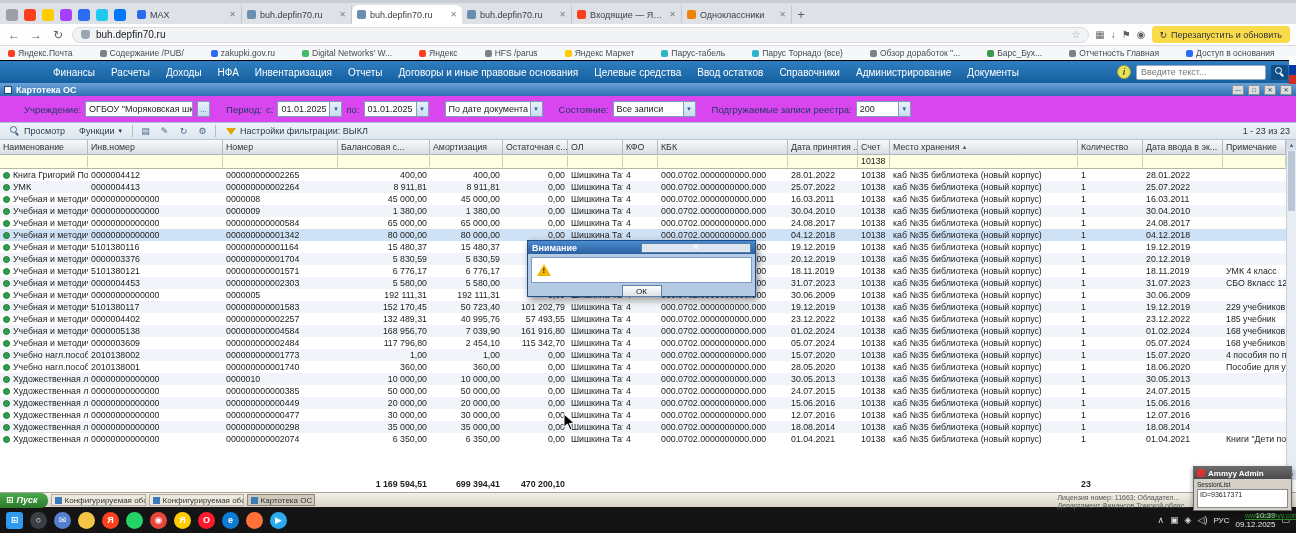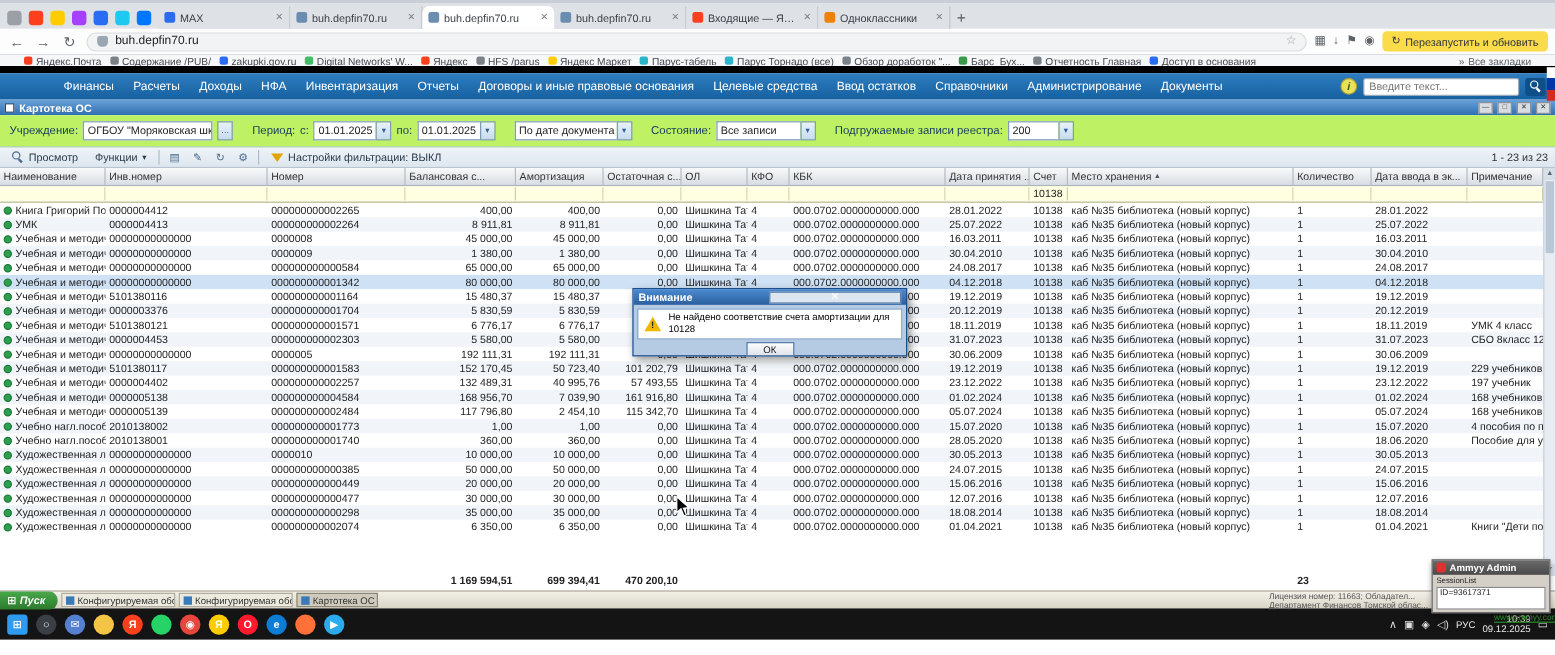--- a/index.html
+++ b/index.html
@@ -20,21 +20,21 @@
   .newtab { width:18px; height:19px; display:flex; align-items:center; justify-content:center; color:#5a6066; font-size:13px; }
 
   .addrbar { height:22px; background:#fdfdfd; border-bottom:1px solid #d9dce0; display:flex; align-items:center; padding:0 6px; gap:6px; }
   .navbtn { color:#5f6368; font-size:12px; width:16px; text-align:center; }
   .omnibox { flex:1; height:16px; background:#f1f3f4; border:1px solid #dadce0; border-radius:9px; display:flex; align-items:center; padding:0 8px; gap:6px; font-size:10px; color:#202124; }
   .shield { width:9px; height:9px; border-radius:2px 2px 4px 4px; background:#9aa6b2; }
   .omnibox .star { margin-left:auto; color:#9aa0a6; font-size:10px; }
   .extico { color:#5f6368; font-size:10px; }
   .restart { height:17px; background:#fadb4a; border-radius:4px; display:flex; align-items:center; gap:4px; padding:0 8px; font-size:9px; color:#30343a; white-space:nowrap; }
 
-  .bmbar { height:15px; background:#f6f7f8; border-bottom:6px solid #000000; display:flex; align-items:center; padding:0 20px; gap:7px; font-size:8.5px; color:#44494f; overflow:hidden; }
+  .bmbar { height:15px; background:#f6f7f8; border-bottom:1px solid #000000; display:flex; align-items:center; padding:0 8px; gap:27px; font-size:8.5px; color:#44494f; overflow:hidden; }
   .bm { display:flex; align-items:center; gap:3px; white-space:nowrap; }
   .bmdot { width:7px; height:7px; border-radius:2px; }
   .bm-all { margin-left:auto; display:flex; align-items:center; gap:3px; color:#5a6066; }
 
   
   .appmenu { height:22px; background:linear-gradient(#2f7dc0,#15609f); display:flex; align-items:center; padding:0 8px; gap:2px; }
   .mitem { color:#fff; font-size:10px; padding:0 8px; white-space:nowrap; }
   .menu-right { margin-left:auto; display:flex; align-items:center; gap:5px; }
   .infoico { width:14px; height:14px; border-radius:50%; background:#e8e25a; border:1px solid #aaa23a; color:#3a5a10; font-size:9px; font-weight:bold; display:flex; align-items:center; justify-content:center; font-style:italic; }
   .msearch { width:130px; height:15px; border:1px solid #9ab; border-radius:2px; font-size:9px; padding:0 4px; font-family:"Liberation Sans",sans-serif; color:#333; }
@@ -44,21 +44,21 @@
   .mag::after { content:""; position:absolute; width:4px; height:1.5px; background:#4a6a8a; transform:rotate(45deg); left:5px; top:7px; }
   .mag.white::before { border-color:#fff; } .mag.white::after { background:#fff; }
 
   
   .wintitle { height:13px; background:linear-gradient(#6aa2d8,#2f6fb0); display:flex; align-items:center; padding:0 4px; gap:4px; }
   .wicon { width:8px; height:8px; background:#fff; border:1px solid #1a4a7a; }
   .wtext { color:#fff; font-size:9px; font-weight:bold; flex:1; }
   .wbtn { width:12px; height:10px; background:#d8dde2; border:1px solid #8a9099; font-size:6px; color:#333; display:flex; align-items:center; justify-content:center; line-height:1; }
 
   
-  .fpanel { height:27px; background:#bef264; border-bottom:1px solid #b0c4d8; display:flex; align-items:center; padding:0 8px; gap:4px; font-size:9.5px; color:#173b5e; }
+  .fpanel { height:27px; background:#d946ef; border-bottom:1px solid #b0c4d8; display:flex; align-items:center; padding:0 24px; gap:4px; font-size:9.5px; color:#173b5e; }
   .fld { background:#fff; border:1px solid #7f9db9; height:16px; display:flex; align-items:center; padding:0 3px; font-size:9px; color:#222; white-space:nowrap; overflow:hidden; }
   .drop { display:flex; align-items:stretch; }
   .drop .fld { border-right:none; }
   .darr { width:13px; background:linear-gradient(#e8f1fa,#c8dcee); border:1px solid #7f9db9; color:#2a5f9e; font-size:7px; display:flex; align-items:center; justify-content:center; }
   .gap { width:8px; }
 
   
   .toolbar { height:17px; background:linear-gradient(#eef3f8,#dde6ef); border-bottom:1px solid #b8c4d0; display:flex; align-items:center; padding:0 6px; gap:6px; font-size:9px; color:#2a3a4a; }
   .tbtn { display:flex; align-items:center; gap:4px; padding:0 4px; white-space:nowrap; }
   .tsep { width:1px; height:12px; background:#b0bcc8; }
@@ -626,42 +626,42 @@
       <div class="tc num">40 995,76</div>
       <div class="tc num">57 493,55</div>
       <div class="tc">Шишкина Тать...</div>
       <div class="tc">4</div>
       <div class="tc">000.0702.0000000000.000</div>
       <div class="tc">23.12.2022</div>
       <div class="tc">10138</div>
       <div class="tc">каб №35 библиотека (новый корпус)</div>
       <div class="tc">1</div>
       <div class="tc">23.12.2022</div>
-      <div class="tc">197 учебник</div>
+      <div class="tc">185 учебник</div>
     </div>
     <div class="tr even" style="grid-template-columns: 88px 135px 115px 92px 73px 65px 55px 35px 130px 70px 32px 188px 65px 80px 63px;">
       <div class="tc"><span class="rowico"></span><span>Учебная и методическ...</span></div>
       <div class="tc">0000005138</div>
       <div class="tc">000000000004584</div>
       <div class="tc num">168 956,70</div>
       <div class="tc num">7 039,90</div>
       <div class="tc num">161 916,80</div>
       <div class="tc">Шишкина Тать...</div>
       <div class="tc">4</div>
       <div class="tc">000.0702.0000000000.000</div>
       <div class="tc">01.02.2024</div>
       <div class="tc">10138</div>
       <div class="tc">каб №35 библиотека (новый корпус)</div>
       <div class="tc">1</div>
       <div class="tc">01.02.2024</div>
       <div class="tc">168 учебников</div>
     </div>
     <div class="tr odd" style="grid-template-columns: 88px 135px 115px 92px 73px 65px 55px 35px 130px 70px 32px 188px 65px 80px 63px;">
       <div class="tc"><span class="rowico"></span><span>Учебная и методическ...</span></div>
-      <div class="tc">0000005139</div>
+      <div class="tc">0000003609</div>
       <div class="tc">000000000002484</div>
       <div class="tc num">117 796,80</div>
       <div class="tc num">2 454,10</div>
       <div class="tc num">115 342,70</div>
       <div class="tc">Шишкина Тать...</div>
       <div class="tc">4</div>
       <div class="tc">000.0702.0000000000.000</div>
       <div class="tc">05.07.2024</div>
       <div class="tc">10138</div>
       <div class="tc">каб №35 библиотека (новый корпус)</div>
@@ -884,21 +884,20 @@
     </div>
   </div>
 
 <div class="dialog">
   <div class="dtitle">
     <span>Внимание</span>
     <span class="dclose">✕</span>
   </div>
   <div class="dmsg">
     <span class="warn"></span>
-    <span class="dtext">Не найдено соответствие счета амортизации для 10128</span>
   </div>
   <div class="dok">ОК</div>
 </div>
 
 <div class="ammyy">
   <div class="amtitle">
     <span class="amlogo"></span>
     <span>Ammyy Admin</span>
   </div>
   <div class="ambody">

